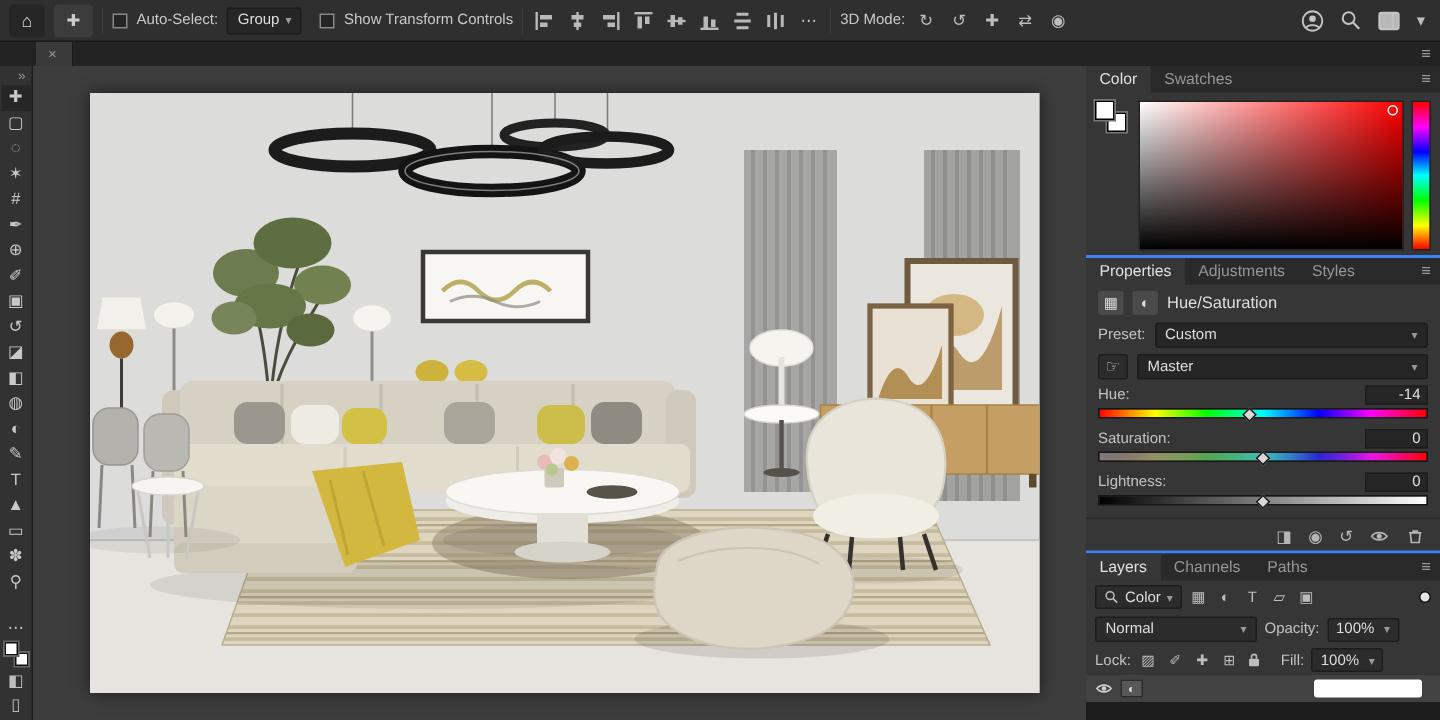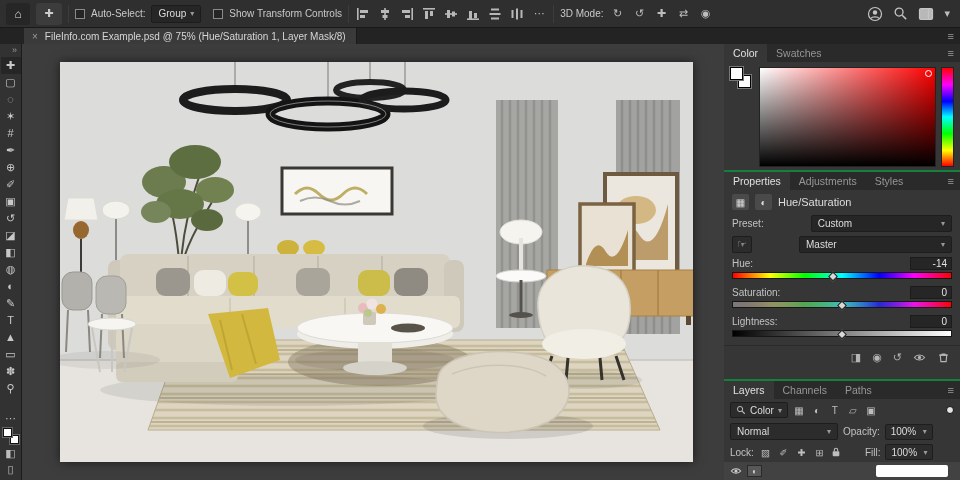--- a/index.html
+++ b/index.html
@@ -43,21 +43,21 @@
   .fg,.bg{position:absolute;width:9px;height:9px;background:#fff;border:1px solid #111;box-shadow:0 0 0 1px #666;}
   .fg{left:0;top:0;z-index:2;} .bg{right:0;bottom:0;}
 
   
   .canvas-area{position:absolute;top:44px;left:22px;right:236px;bottom:0;background:#3d3d3d;overflow:hidden;}
   .document{position:absolute;left:38px;top:18px;width:633px;height:400px;background:#dcdcda;
             box-shadow:0 0 10px rgba(0,0,0,.55);}
   .scene{width:100%;height:100%;display:block;}
 
   
-  .right-dock{position:absolute;top:44px;right:0;width:236px;bottom:0;display:flex;flex-direction:column;gap:2px;background:#15803d;}
+  .right-dock{position:absolute;top:44px;right:0;width:236px;bottom:12px;display:flex;flex-direction:column;gap:2px;background:#3b82f6;}
   .panel{display:flex;flex-direction:column;background:#363636;}
   .panel-color{height:126px;} .panel-props{height:210px;} .panel-layers{flex:1;}
   .ptabs{height:18px;background:#2a2a2a;display:flex;align-items:stretch;flex:none;}
   .ptab{padding:0 9px;display:flex;align-items:center;font-size:10.5px;color:#969696;}
   .ptab.active{background:#363636;color:#e0e0e0;}
   .pmenu{margin-left:auto;display:flex;align-items:center;padding:0 6px;color:#9a9a9a;font-size:11px;}
   .pbody{flex:1;min-height:0;position:relative;}
 
   
   .color-body{display:flex;gap:5px;padding:5px 6px;}
@@ -70,21 +70,21 @@
   .hue-strip{width:13px;height:100px;flex:none;border:1px solid #222;
      background:linear-gradient(to bottom,#f00 0%,#f0f 17%,#00f 34%,#0ff 50%,#0f0 67%,#ff0 84%,#f00 100%);}
 
   
   .adj-head{display:flex;align-items:center;gap:6px;padding:4px 8px 3px 8px;}
   .ah-ic{width:17px;height:16px;display:flex;align-items:center;justify-content:center;background:#4a4a4a;border-radius:2px;font-size:10px;color:#ddd;}
   .adj-title{font-size:11px;color:#dedede;}
   .prow{display:flex;align-items:center;gap:6px;padding:2px 8px;}
   .plabel{color:#c2c2c2;white-space:nowrap;}
   .pselect{flex:1;display:flex;align-items:center;justify-content:space-between;height:17px;padding:0 6px;
-           background:#262626;border:1px solid #1d1d1d;border-radius:2px;color:#ddd;margin-left:41px;}
+           background:#262626;border:1px solid #1d1d1d;border-radius:2px;color:#ddd;}
   .finger-btn{width:20px;height:17px;display:flex;align-items:center;justify-content:center;background:#2c2c2c;
               border:1px solid #1d1d1d;border-radius:2px;color:#cfcfcf;font-size:11px;}
   .srow{padding:1px 8px 2px 8px;}
   .srow-top{display:flex;align-items:center;justify-content:space-between;height:14px;gap:34px;}
   .val-box{width:42px;height:13px;background:#262626;border:1px solid #1c1c1c;color:#e2e2e2;
            text-align:right;padding:0 4px;line-height:12px;}
   .slider{position:relative;height:12px;}
   .track{position:absolute;left:0;right:0;top:2px;height:7px;border:1px solid #161616;}
   .t-hue{background:linear-gradient(to right,#f00 0%,#ff0 17%,#0f0 33%,#0ff 50%,#00f 67%,#f0f 83%,#f00 100%);}
   .t-sat{background:linear-gradient(to right,rgba(122,122,122,1),rgba(122,122,122,0)),
@@ -237,21 +237,20 @@
             <line x1="10.5" y1="2.5" x2="10.5" y2="13.5" stroke="#c5c5c5" stroke-width="1.2"></line>
           </svg>
         </span>
       <span class="glyph-btn"><span>▾</span></span>
     </div>
   </div>
 
   <div class="tab-strip">
     <div class="doc-tab">
       <span class="tab-close">×</span>
-      <span>FileInfo.com Example.psd @ 75% (Hue/Saturation 1, Layer Mask/8)</span>
     </div>
     <div class="strip-menu">
         <span>≡</span>
       </div>
   </div>
 
   <div class="toolbar">
     <div class="tb-collapse"><span>»</span></div>
     <div>
         <div class="tool selected">
@@ -638,21 +637,21 @@
           <span class="l-ic">▨</span>
           <span class="l-ic">✐</span>
           <span class="l-ic">✚</span>
           <span class="l-ic">⊞</span>
           <span>
               <svg viewBox="0 0 12 14" style="width:10px;height:12px;display:block;">
                 <rect x="2" y="6" width="8" height="6" rx="1" fill="#bdbdbd"></rect>
                 <path d="M4,6 V4.5 a2,2 0 0 1 4,0 V6" fill="none" stroke="#bdbdbd" stroke-width="1.3"></path>
               </svg>
             </span>
-          <span class="plabel" style="margin-left:19px;">Fill:</span>
+          <span class="plabel" style="margin-left:8px;">Fill:</span>
           <span class="pct-box">
             <span>100%</span>
             <span class="caret">▾</span>
           </span>
         </div>
         <div class="layer-row">
           <svg class="fi" viewBox="0 0 14 14" style="width:12px;height:12px;">
               <path d="M1.5,7 C4,3.5 10,3.5 12.5,7 C10,10.5 4,10.5 1.5,7 Z" fill="none" stroke="#cfcfcf" stroke-width="1.2"></path>
               <circle cx="7" cy="7" r="1.8" fill="#cfcfcf"></circle>
             </svg>

